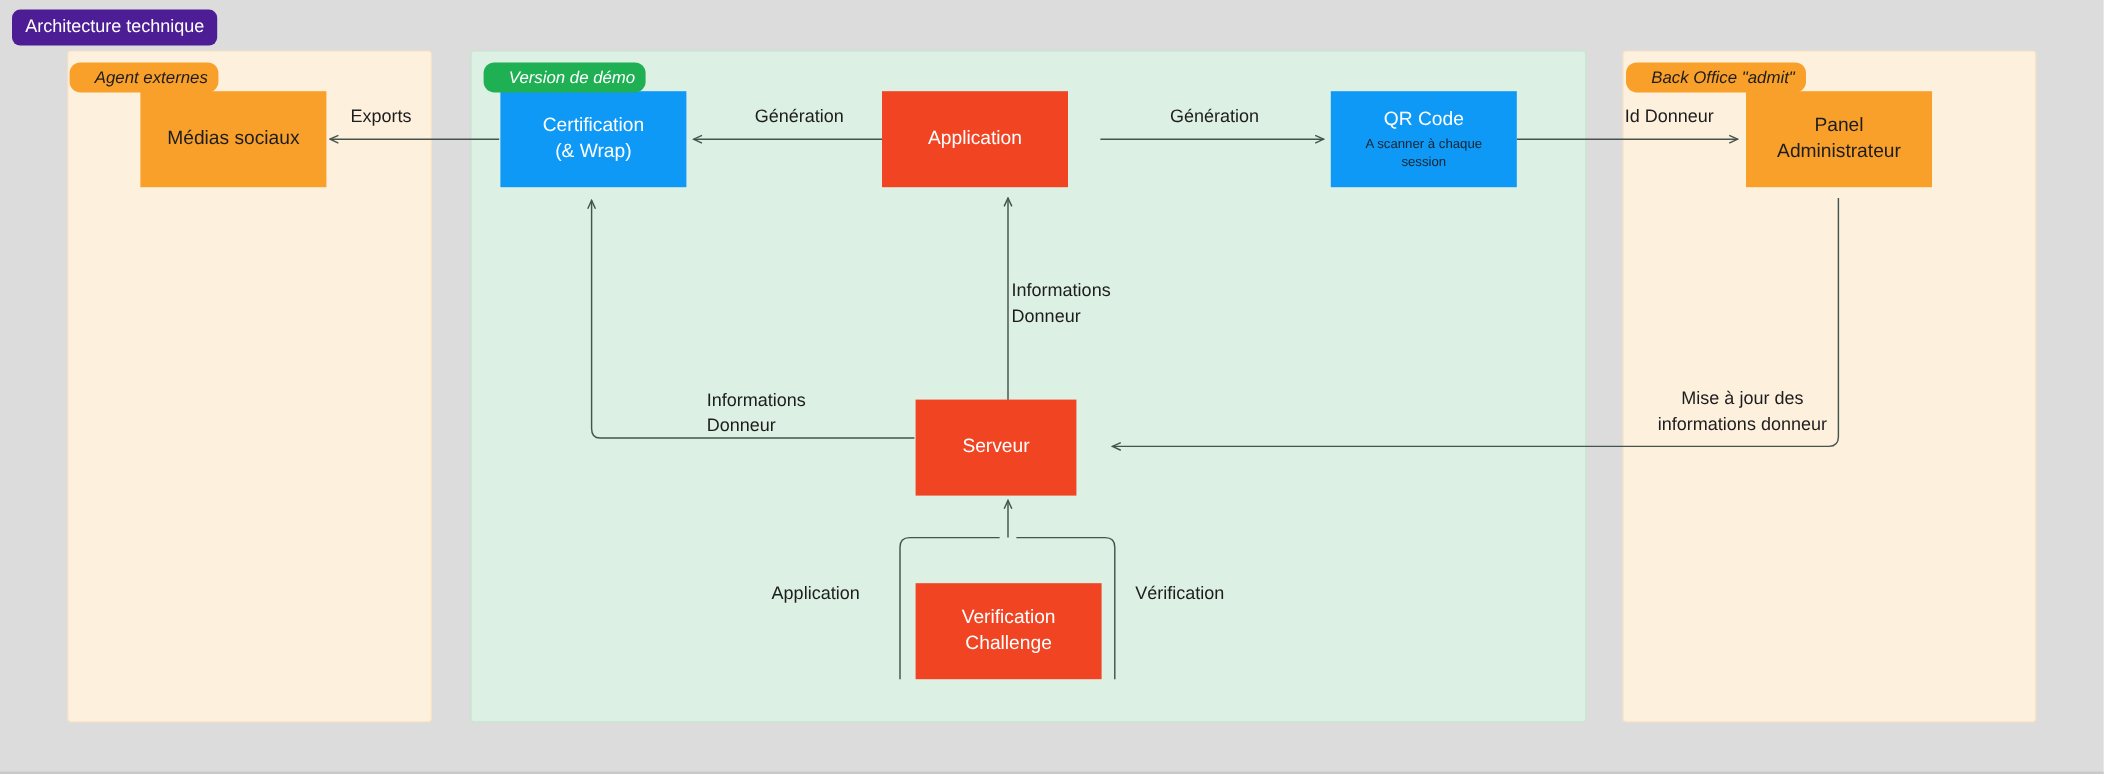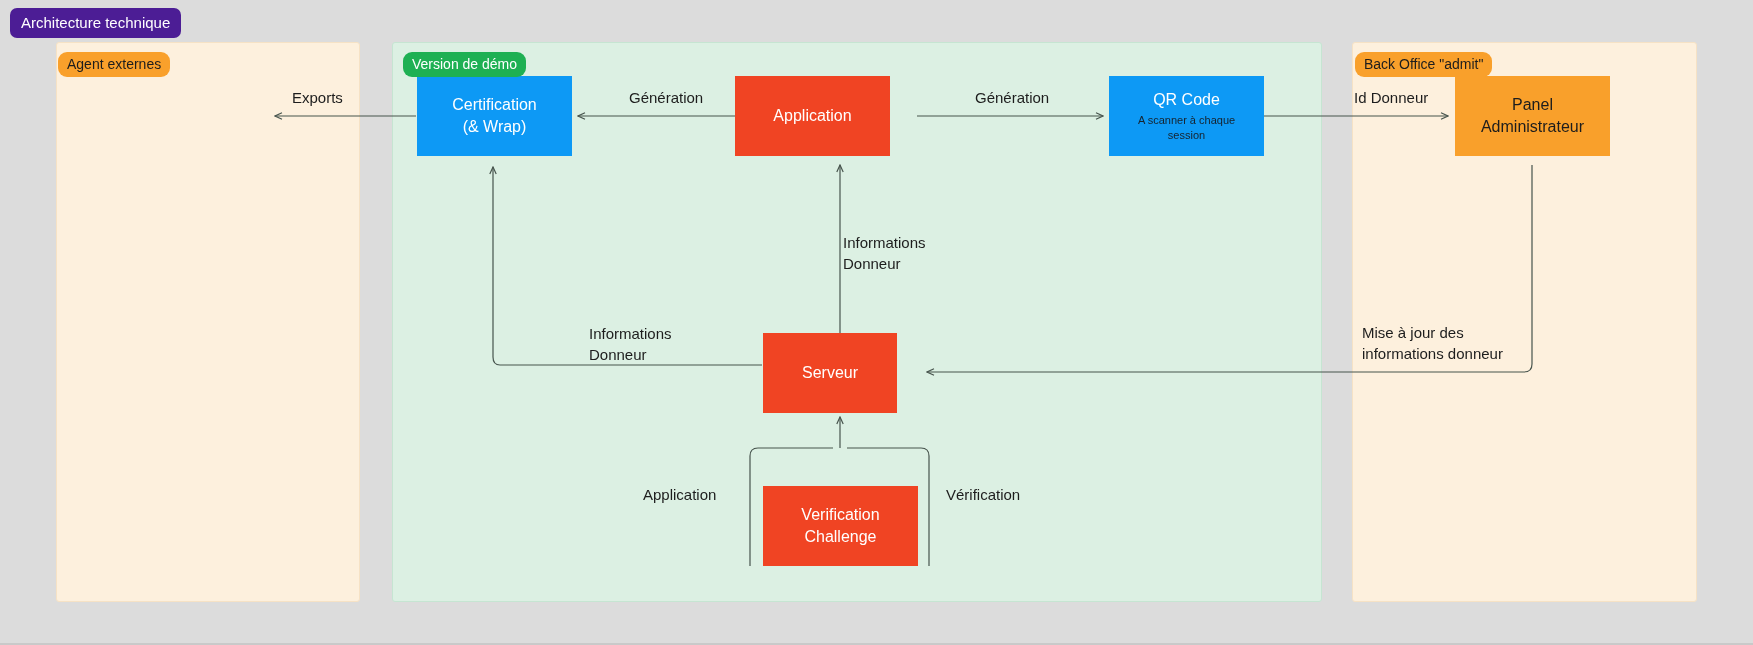--- a/index.html
+++ b/index.html
@@ -44,24 +44,25 @@
   
   .group {
     position: absolute;
     box-sizing: border-box;
     border-radius: 3px;
   }
   .group-label {
     position: absolute;
     font-size: 14px;
     line-height: 1;
-    padding: 5px 9px 6px 9px;
+    padding: 5px 9px 6px 21px;
     border-radius: 9px;
     white-space: nowrap;
     z-index: 30;
+    font-style: italic;
   }
   .group-orange {
     background: #fdf0dd;
     border: 1px solid #f6e2c5;
   }
   .label-orange {
     background: #f9a02b;
     color: #1d1d1d;
   }
   .group-green {
@@ -129,21 +130,21 @@
 
   
   .edge-label {
     position: absolute;
     font-size: 15px;
     line-height: 21px;
     color: #1d1d1d;
     white-space: pre-line;
     z-index: 25;
   }
-  .edge-label.center { text-align: left; }
+  .edge-label.center { text-align: center; }
 </style>
 </head>
 <body>
 
 <div id="canvas">
 
   <div id="diagram-title">Architecture technique</div>
 
   <div class="group group-orange" style="left:56px; top:42px; width:304px; height:560px;"></div>
   <div class="group-label label-orange" style="left:58px; top:52px;">Agent externes</div>
@@ -195,20 +196,23 @@
 
     <g>
       <path d="M929,566 L929,456 Q929,448 921,448 L847,448"></path>
     </g>
 
     <g>
       <path d="M840,448 L840,417" marker-end="url(#arw)"></path>
     </g>
   </svg>
 
+  <div class="node node-orange" style="left:117px; top:76px; width:155px; height:80px;">
+    <span class="title">Médias sociaux</span>
+  </div>
 
   <div class="node node-blue" style="left:417px; top:76px; width:155px; height:80px;">
     <span class="title">Certification
 (&amp; Wrap)</span>
   </div>
 
   <div class="node node-red" style="left:735px; top:76px; width:155px; height:80px;">
     <span class="title">Application</span>
   </div>
 

